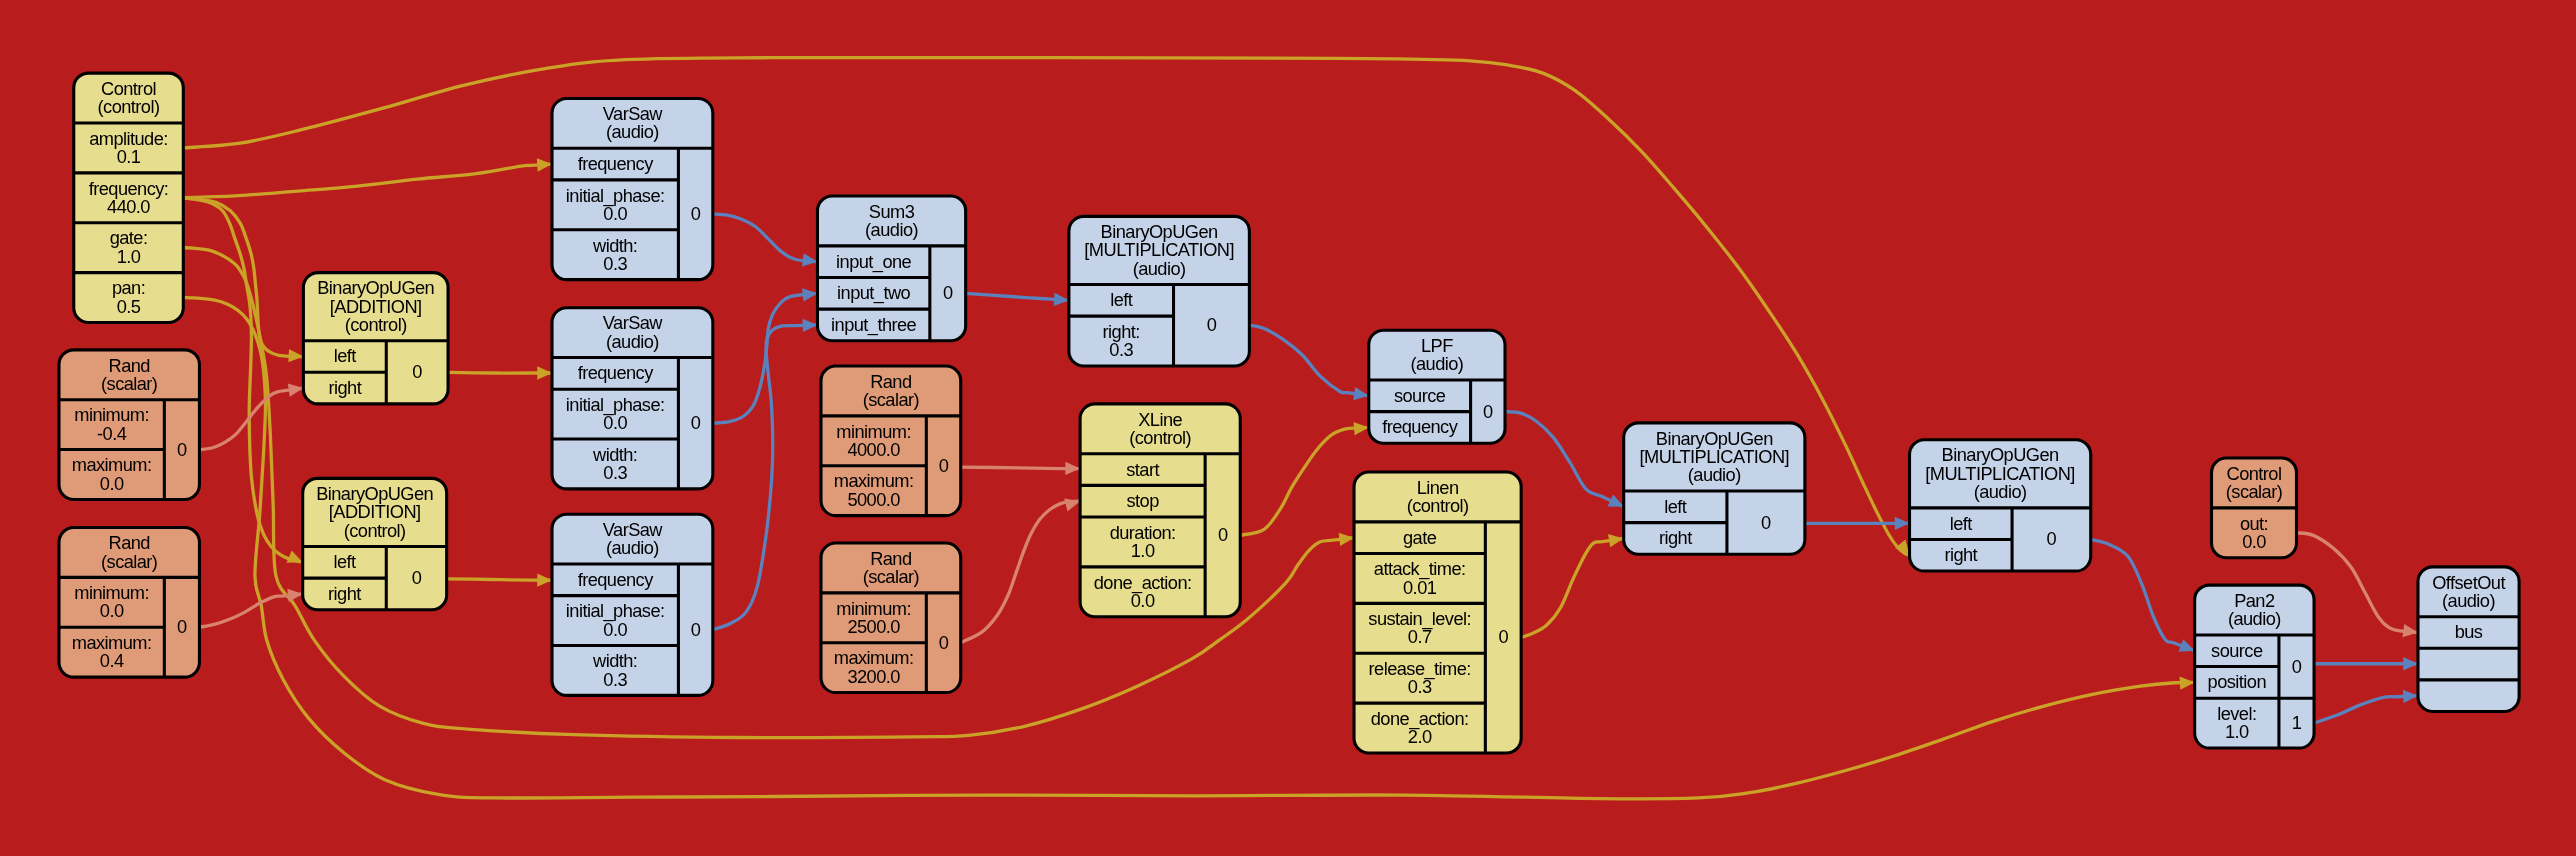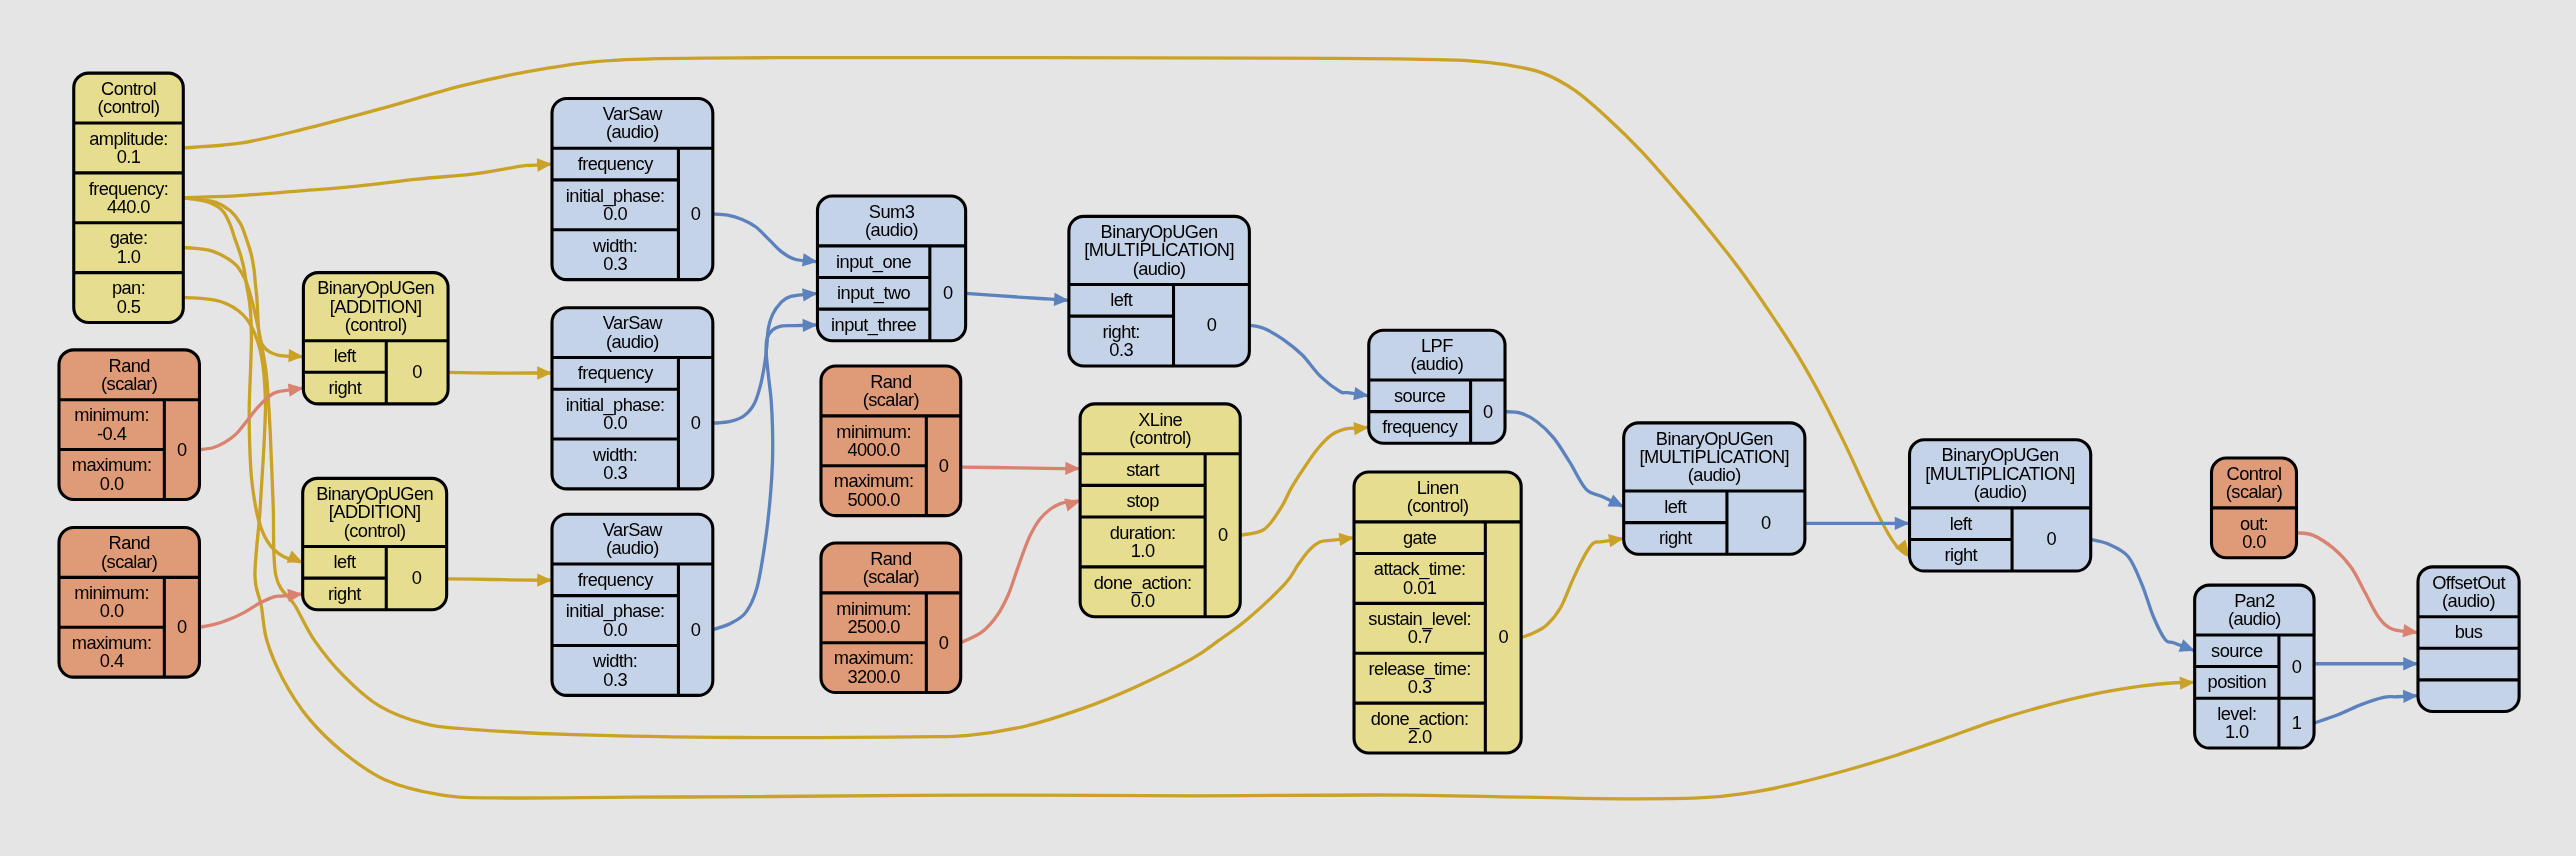--- a/index.html
+++ b/index.html
@@ -1,18 +1,18 @@
 <!DOCTYPE html>
 <html style="font-size:11.2px"><head>
 <meta charset="utf-8">
 <style>
   html,body{margin:0;padding:0;background:#ffffff;}
   body{width:2576px;height:857px;overflow:hidden;
        font-family:"Liberation Sans",sans-serif;}
-  #canvas{position:relative;width:2576px;height:857px;background:#e5e5e5;}
+  #canvas{position:relative;width:2576px;height:857px;background:#b91c1c;}
   svg#gsvg{position:absolute;left:0;top:0;width:2576px;height:857px;display:block;}
   .ntitle,.nrow,.nport{font-size:26px;letter-spacing:-0.8px;fill:#000000;text-anchor:middle;}
 </style>
 </head>
 <body>
 
 <div id="canvas">
   <svg id="gsvg" viewBox="0 0 3668 1220">
       <g>
         <g>

